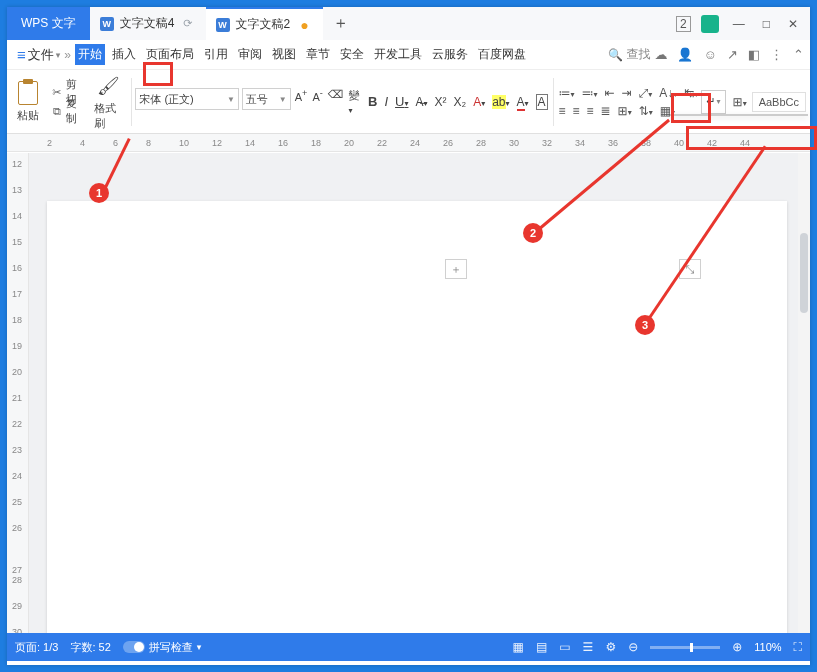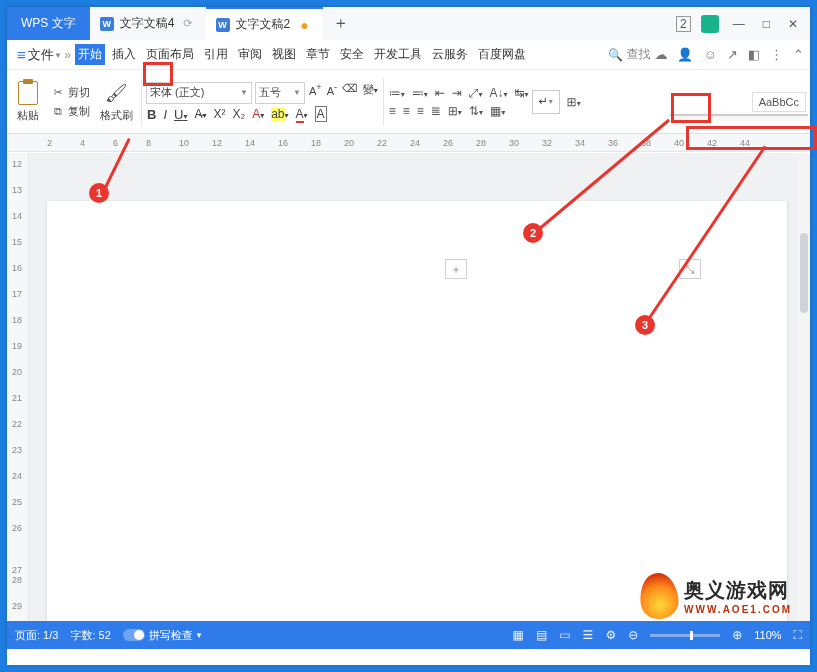--- a/index.html
+++ b/index.html
@@ -37,21 +37,21 @@
 .rgroup { display:flex; flex-direction:column; align-items:center; justify-content:center; height:60px; padding:0 4px; gap:2px; }
 .rgroup.col { gap:1px; }
 .bigic { width:26px; height:26px; display:flex; align-items:center; justify-content:center; }
 .paste-ic { width:20px; height:24px; border:1px solid #b88430; border-radius:2px; position:relative; background:#fff; }
 .paste-ic::before { content:""; position:absolute; top:-3px; left:4px; width:10px; height:5px; background:#b88430; border-radius:1px; }
 .smrow { display:flex; align-items:center; gap:3px; height:18px; }
 .smic { width:14px; height:14px; display:inline-flex; align-items:center; justify-content:center; color:#666; }
 .brush { width:24px; height:26px; display:flex; align-items:center; justify-content:center; font-size:18px; }
 .sep { width:1px; height:48px; background:#e5e5e5; margin:0 2px; }
 
-.fontbox { display:flex; flex-direction:column; gap:3px; }
+.fontbox { display:flex; gap:3px; }
 .frow1 { display:flex; gap:3px; }
 .sel { height:22px; border:1px solid #d0d0d0; font-size:11px; padding:0 3px; display:flex; align-items:center; justify-content:space-between; }
 .sel .ar { font-size:8px; color:#888; }
 .frow2 { display:flex; gap:5px; align-items:center; font-size:12px; }
 .fbtn { padding:0 1px; color:#444; }
 .bold { font-weight:bold; font-size:13px; }
 .ital { font-style:italic; font-size:13px; }
 .und { text-decoration:underline; font-size:13px; }
 
 .paragrp { display:flex; flex-direction:column; gap:4px; }
@@ -71,21 +71,21 @@
 .ruler span { position:absolute; }
 .vruler { position:absolute; left:0; top:146px; width:22px; bottom:28px; background:#f6f7f8; border-right:1px solid #e5e5e5; font-size:9px; color:#888; }
 .vruler div { position:absolute; left:5px; }
 .docarea { position:absolute; left:22px; top:146px; right:12px; bottom:28px; background:#f0f1f3; overflow:hidden; }
 .page { position:absolute; left:18px; top:48px; width:740px; height:480px; background:#fff; box-shadow:0 1px 3px rgba(0,0,0,.15); }
 .pgctrl { position:absolute; width:22px; height:20px; border:1px solid #d0d0d0; background:#fff; display:flex; align-items:center; justify-content:center; font-size:11px; color:#888; }
 .scrollv { position:absolute; right:0; top:146px; width:12px; bottom:28px; background:#f4f4f4; }
 .scrollv .thumb { position:absolute; left:2px; top:80px; width:8px; height:80px; background:#cfd3d8; border-radius:4px; }
 
 
-.status { position:absolute; left:0; right:0; bottom:16px; height:28px; background:#2f7bea; color:#fff; display:flex; align-items:center; font-size:11px; padding:0 8px; gap:12px; }
+.status { position:absolute; left:0; right:0; bottom:4px; height:28px; background:#2f7bea; color:#fff; display:flex; align-items:center; font-size:11px; padding:0 8px; gap:12px; }
 .status .sp { flex:1; }
 .status .sic { font-size:12px; opacity:.9; }
 
 
 .redbox { position:absolute; border:3px solid #e8362e; z-index:30; pointer-events:none; }
 .rb1 { left:136px; top:55px; width:30px; height:24px; }
 .rb2 { left:664px; top:86px; width:40px; height:30px; }
 .rb3 { left:679px; top:119px; width:131px; height:24px; }
 .redline { position:absolute; background:#e8362e; height:3px; transform-origin:left center; z-index:29; pointer-events:none; }
 .badge { position:absolute; width:20px; height:20px; background:#e8362e; color:#fff; border-radius:50%; display:flex; align-items:center; justify-content:center; font-size:11px; z-index:31; font-weight:bold; }
@@ -334,21 +334,14 @@
   <div class="redbox rb1"></div>
   <div class="redbox rb2"></div>
   <div class="redbox rb3"></div>
   <div class="redline" style="left:96px;top:184px;width:60px;transform:rotate(-64deg)"></div>
   <div class="redline" style="left:528px;top:224px;width:175px;transform:rotate(-40deg)"></div>
   <div class="redline" style="left:638px;top:316px;width:215px;transform:rotate(-56deg)"></div>
   <div class="badge" style="left:82px;top:176px">1</div>
   <div class="badge" style="left:516px;top:216px">2</div>
   <div class="badge" style="left:628px;top:308px">3</div>
 
-  <div class="wm">
-    <div class="flame"></div>
-    <div class="txt">
-      <span class="cn">奥义游戏网</span>
-      <span class="en">WWW.AOE1.COM</span>
-    </div>
-  </div>
 
 </div>
 
 </body></html>

